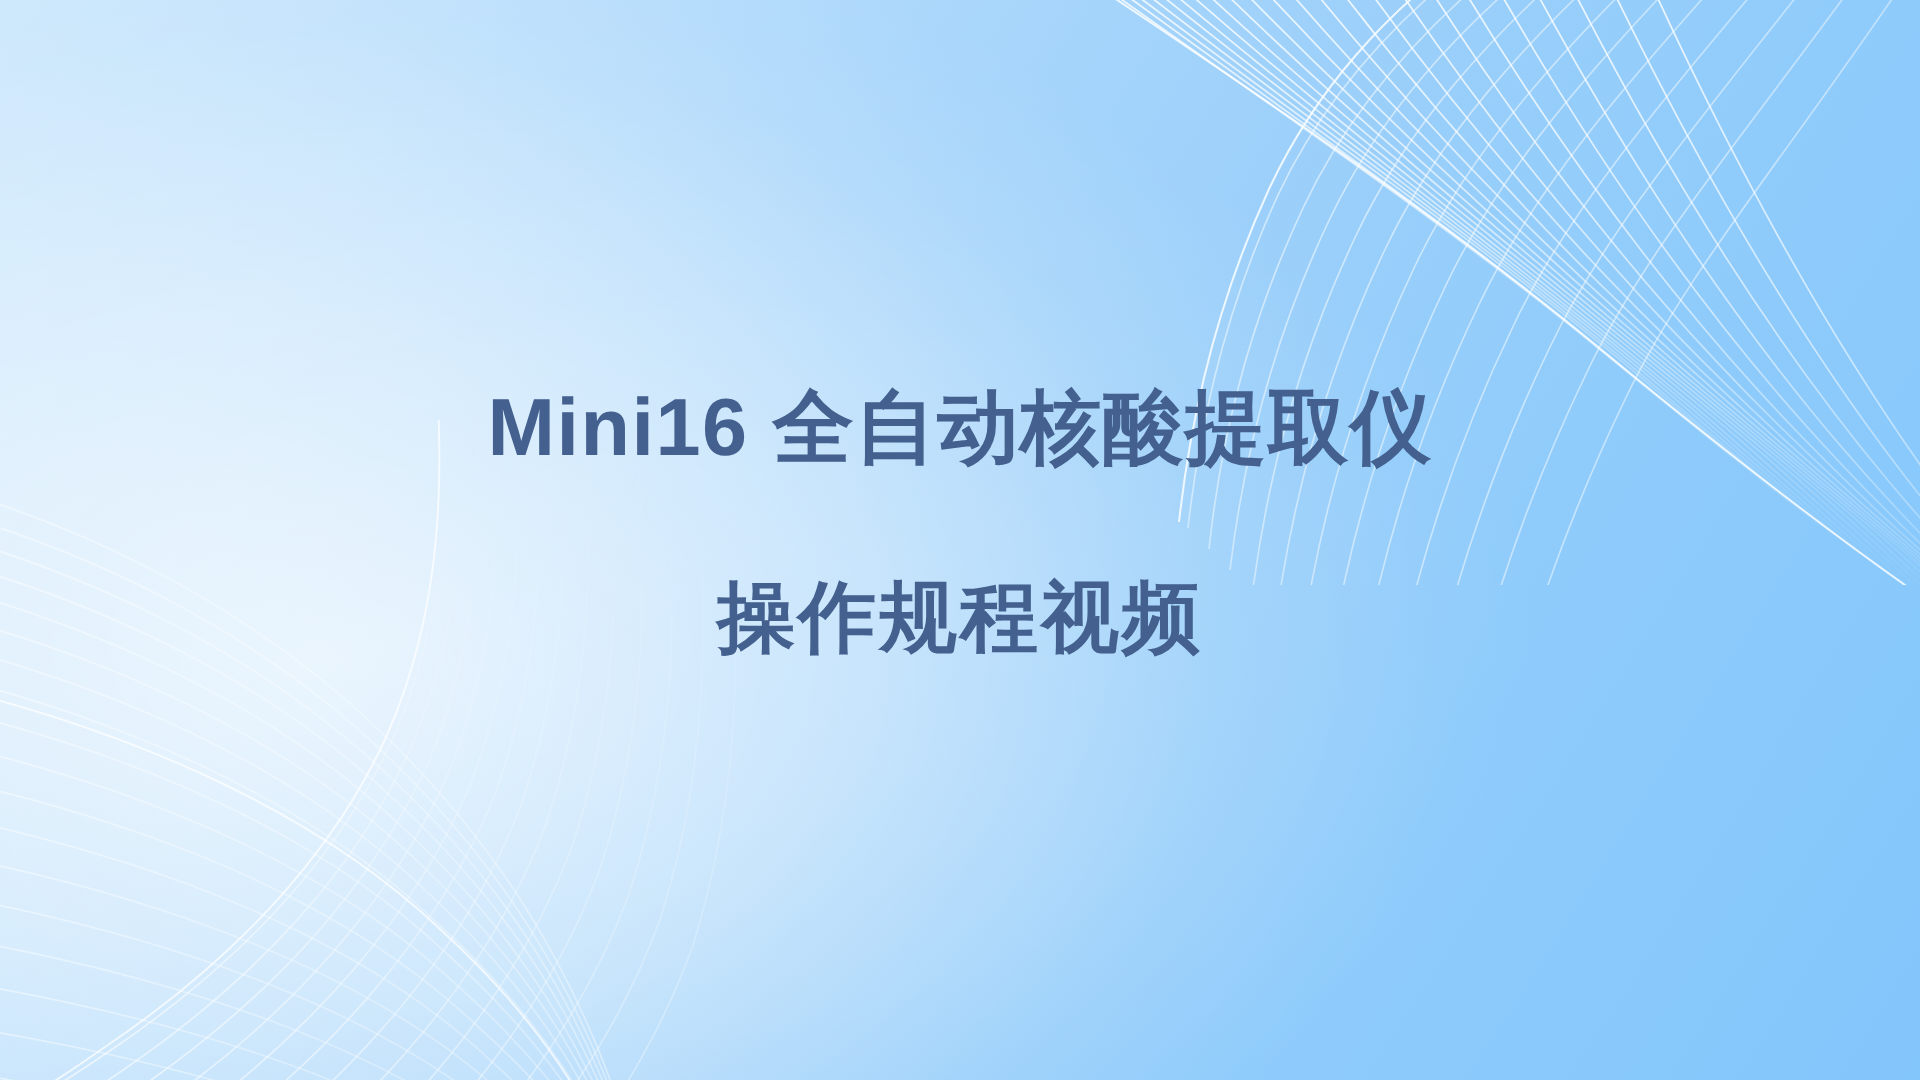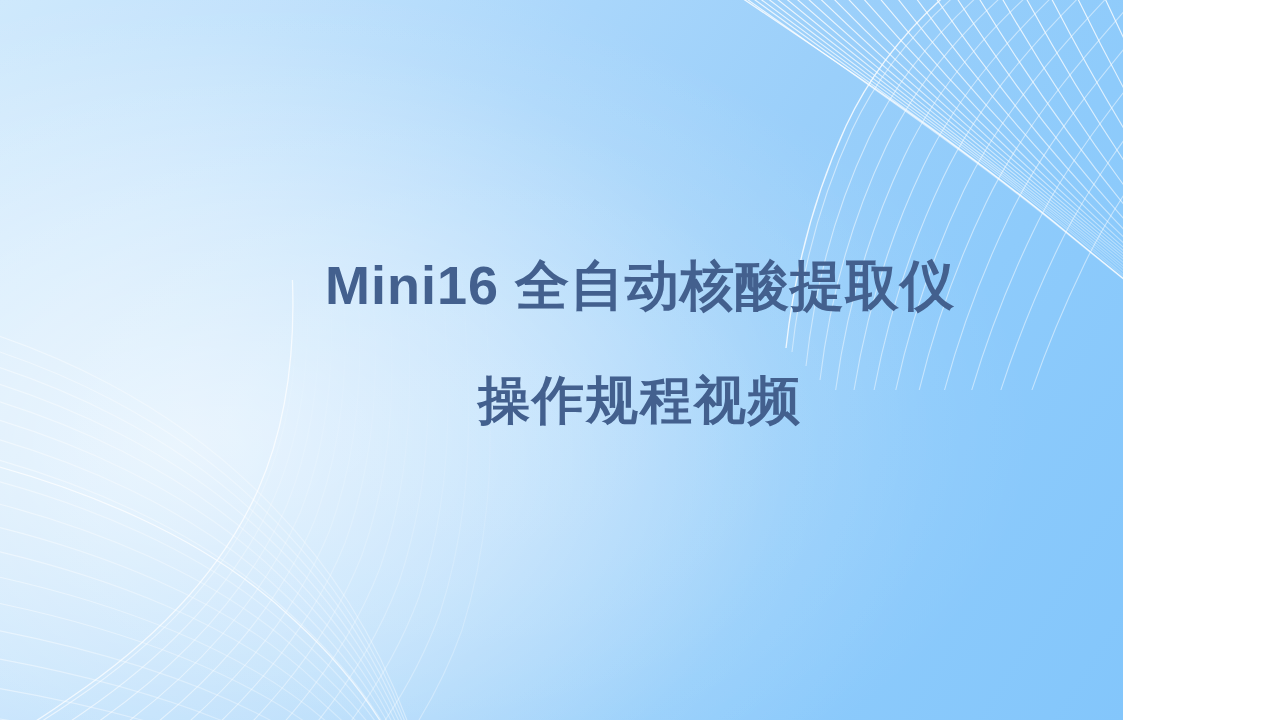--- a/index.html
+++ b/index.html
@@ -7,21 +7,21 @@
     margin: 0;
     padding: 0;
     background: #ffffff;
   }
   body {
     font-family: "Liberation Sans", "DejaVu Sans", sans-serif;
   }
 
   #slide {
     position: relative;
-    width: 1123px;
+    width: 1280px;
     height: 720px;
     overflow: hidden;
     
     background:
       radial-gradient(ellipse 900px 620px at 16% 62%,
           rgba(255,255,255,0.62) 0%,
           rgba(255,255,255,0.34) 38%,
           rgba(255,255,255,0.06) 68%,
           rgba(255,255,255,0) 85%),
       linear-gradient(122deg,
@@ -59,21 +59,21 @@
     margin: 0;
     font-size: 54px;
     line-height: 66px;
     font-weight: 700;
     letter-spacing: 1px;
     color: #43608e;
     white-space: nowrap;
   }
 
   #subtitle {
-    margin: 0;
+    margin: 12px;
     padding-top: 50px;
     font-size: 52px;
     line-height: 64px;
     font-weight: 700;
     letter-spacing: 2px;
     color: #43608e;
     white-space: nowrap;
   }
 </style>
 </head>

